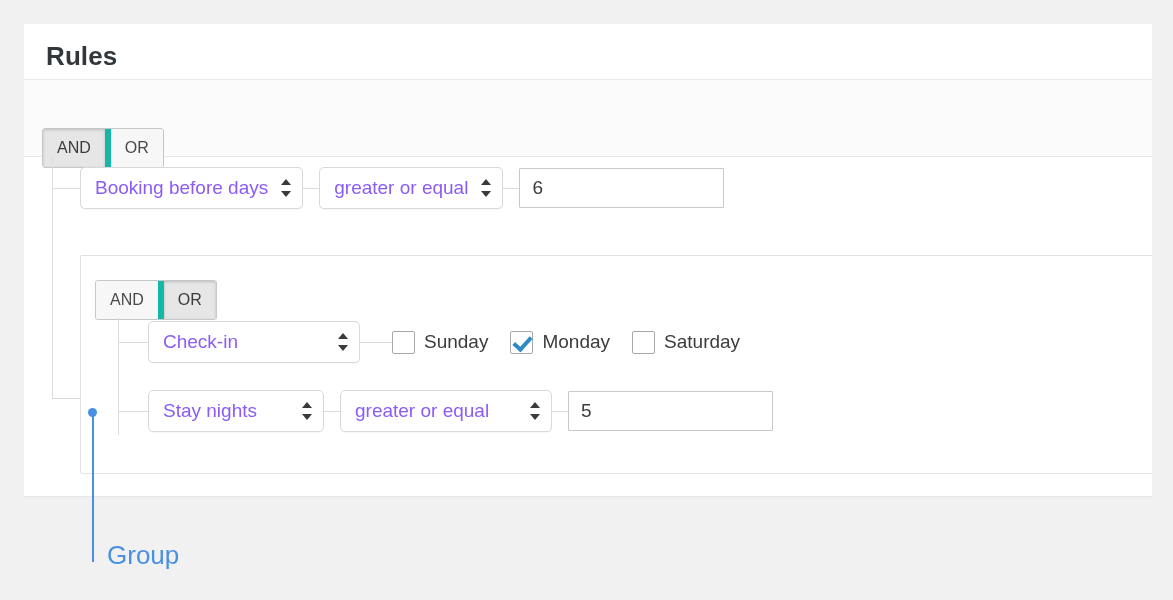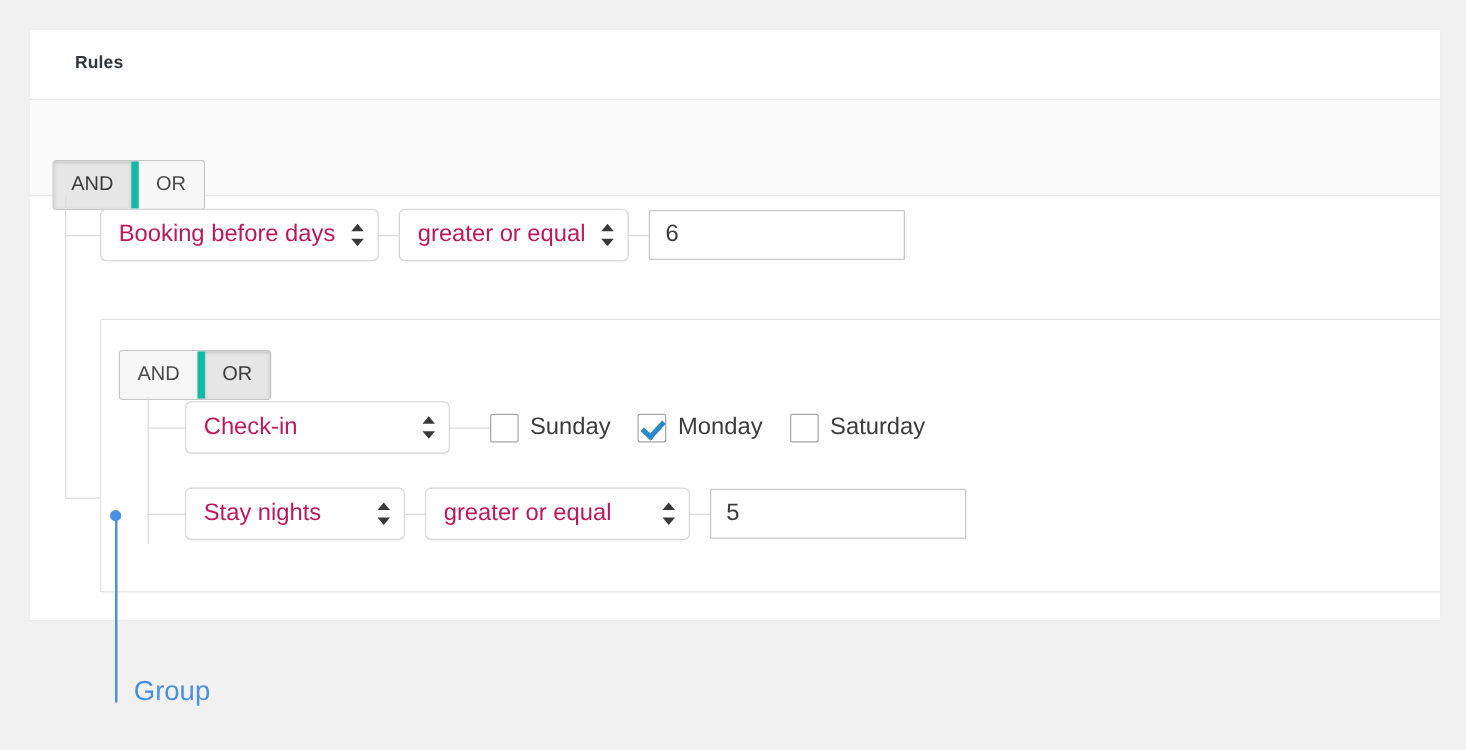--- a/index.html
+++ b/index.html
@@ -34,23 +34,23 @@
   .panel-header {
     position: absolute;
     left: 0; top: 0;
     width: 100%;
     height: 56px;
     border-bottom: 1px solid #e8e8e8;
     background: #fff;
   }
   .panel-title {
     position: absolute;
-    left: 36px;
+    left: 22px;
     top: 17px;
-    font-size: 14px;
+    font-size: 26px;
     font-weight: bold;
     color: #32373c;
     letter-spacing: 0.1px;
   }
 
   
   .toolbar {
     position: absolute;
     left: 0; top: 56px;
     width: 100%;
@@ -111,21 +111,21 @@
   .sel {
     position: relative;
     display: inline-flex;
     align-items: center;
     background: #fff;
     border: 1px solid #d8d8d8;
     border-radius: 5px;
     height: 42px;
     padding: 0 34px 0 14px;
     font-size: 19px;
-    color: #be185d;
+    color: #8b5cf6;
     cursor: pointer;
     box-shadow: 0 1px 1px rgba(0,0,0,0.03);
     white-space: nowrap;
   }
   .sel .stepper {
     position: absolute;
     right: 11px;
     top: 50%;
     transform: translateY(-50%);
     width: 11px;
@@ -221,21 +221,21 @@
   }
   .anno-dot {
     position: absolute;
     width: 9px;
     height: 9px;
     border-radius: 50%;
     background: #4a90e2;
   }
   .anno-label {
     position: absolute;
-    font-size: 22px;
+    font-size: 26px;
     color: #4a90e2;
   }
 </style>
 </head>
 <body>
 
 <div id="stage">
 
   <div class="panel">
 

